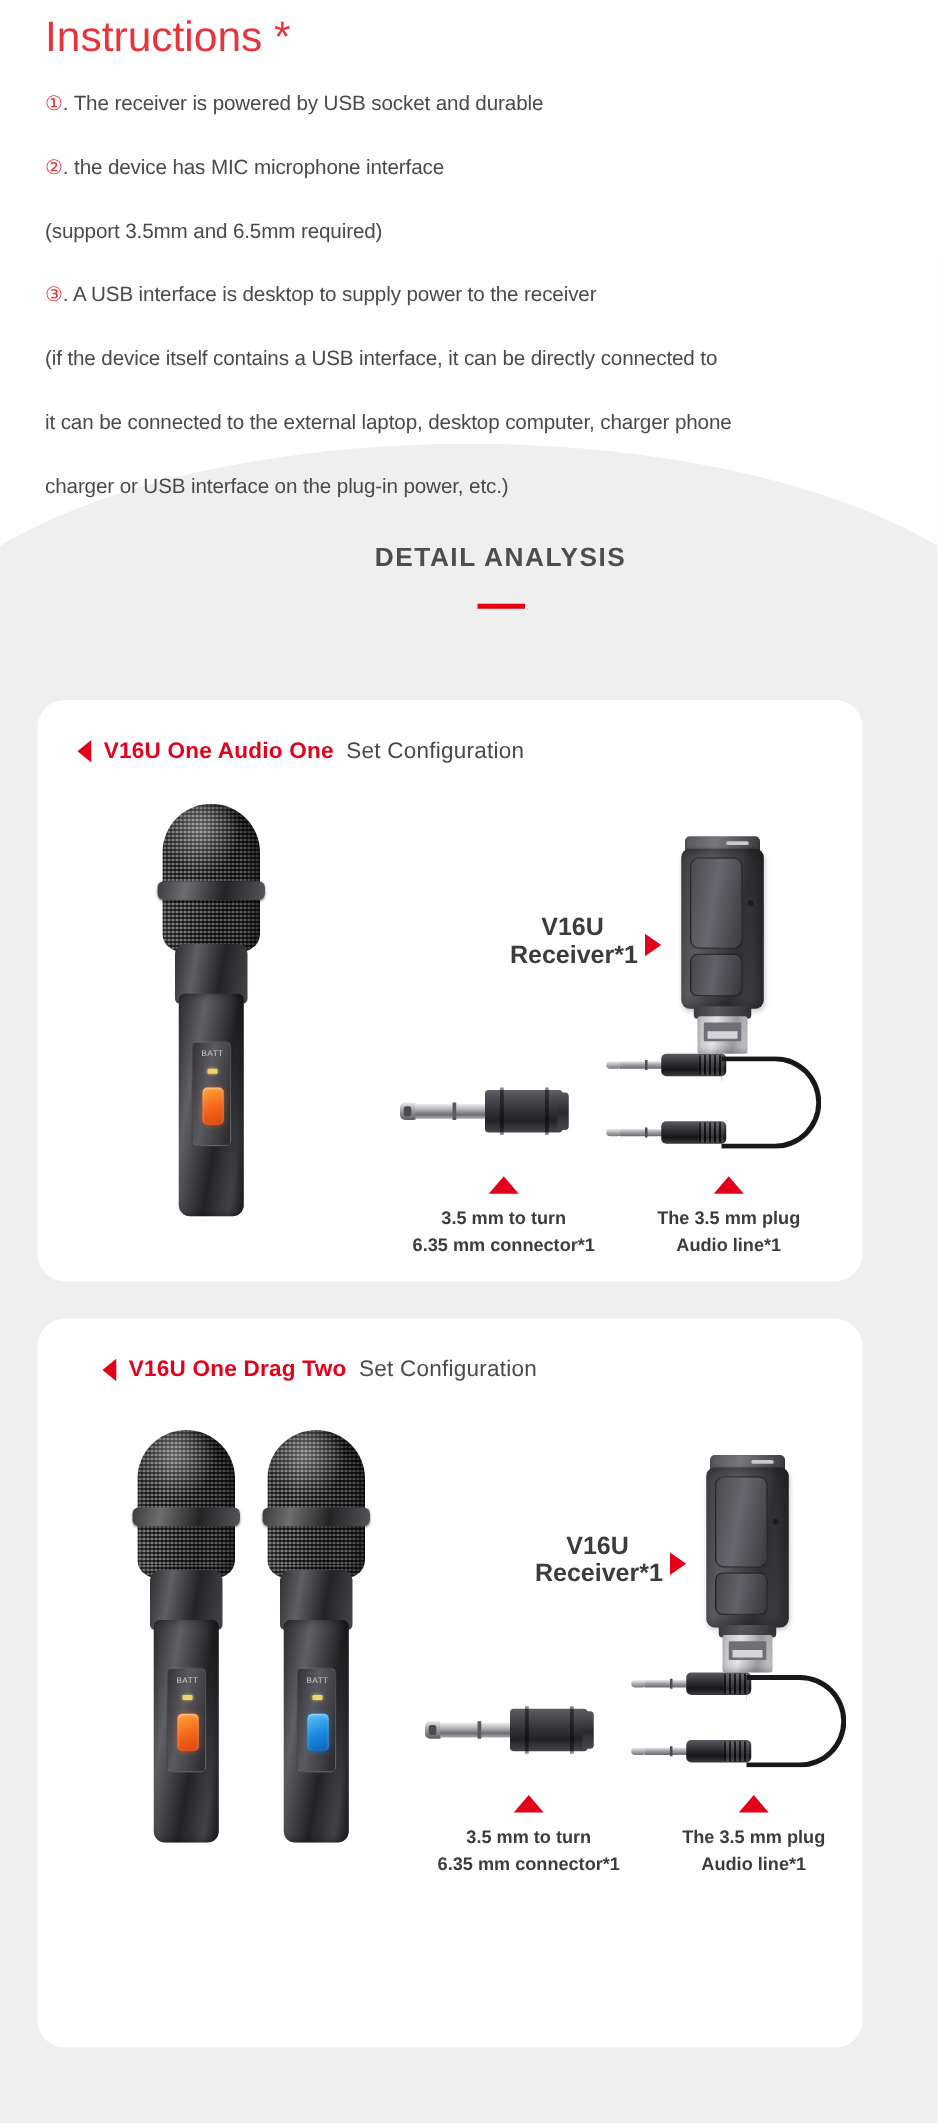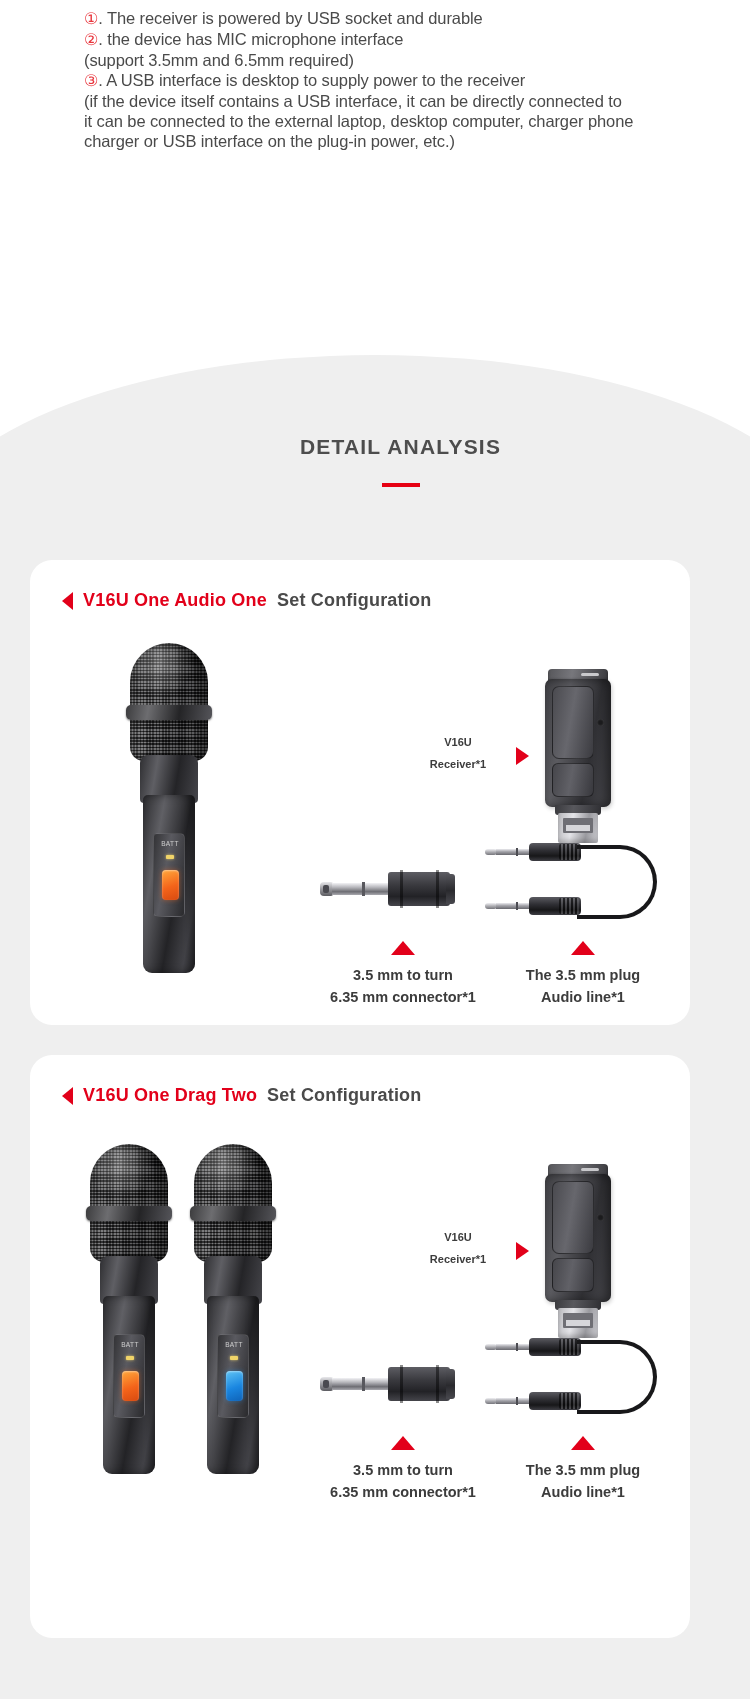--- a/index.html
+++ b/index.html
@@ -28,24 +28,23 @@
     color: #e8353c;
     font-size: 34px;
     font-weight: 400;
     letter-spacing: 0px;
     line-height: 44px;
     margin-bottom: 6px;
   }
   .instr-line {
     color: #4a4a4a;
     font-size: 16.5px;
-    line-height: 20px;
+    line-height: 51px;
     white-space: nowrap;
     letter-spacing: -0.1px;
-    margin-left: 48px;
   }
   .circ-num {
     color: #e8353c;
     font-size: 16px;
     font-weight: 400;
   }
 
   
   .gray-wrap {
     position: absolute;
@@ -89,21 +88,21 @@
   
   .card {
     position: absolute;
     left: 30px;
     width: 660px;
     background: #ffffff;
     border-radius: 22px;
     z-index: 6;
   }
   #card-1 { top: 560px; height: 465px; }
-  #card-2 { top: 1055px; height: 583px; }
+  #card-2 { top: 1055px; height: 583px; padding-left: 20px; }
 
   .card-head {
     display: flex;
     align-items: center;
     gap: 10px;
     padding: 30px 0 0 32px;
   }
   .tri-left {
     width: 0; height: 0;
     border-top: 9px solid transparent;
@@ -113,21 +112,21 @@
   }
   .card-title-red {
     color: #e2001a;
     font-size: 18px;
     font-weight: bold;
     letter-spacing: 0.2px;
   }
   .card-title-gray {
     color: #4a4a4a;
     font-size: 18px;
-    font-weight: 700;
+    font-weight: 400;
     letter-spacing: 0.2px;
   }
 
   .card-body { position: relative; width: 660px; }
   #card-1 .card-body { height: 400px; }
   #card-2 .card-body { height: 480px; }
 
   
   .mic {
     position: absolute;
@@ -287,21 +286,21 @@
     left: 3px; top: 7px;
     width: 24px; height: 6px;
     background: #d6d6da;
   }
 
   
   .rec-label {
     position: absolute;
     text-align: center;
     color: #3c3c3c;
-    font-size: 11px;
+    font-size: 20px;
     font-weight: bold;
     line-height: 22px;
     white-space: nowrap;
   }
   .tri-right {
     position: absolute;
     width: 0; height: 0;
     border-top: 9px solid transparent;
     border-bottom: 9px solid transparent;
     border-left: 13px solid #e2001a;
@@ -433,20 +432,21 @@
 </head>
 <body>
 
 <div class="page">
 
   <div class="gray-wrap">
     <div class="gray-curve"></div>
   </div>
 
   <div class="instructions">
+    <div class="instr-title">Instructions *</div>
 
     <div class="instr-line">
       <span class="circ-num">①</span><span>. The receiver is powered by USB socket and durable</span>
     </div>
 
     <div class="instr-line">
       <span class="circ-num">②</span><span>.  the device has MIC microphone interface</span>
     </div>
 
     <div class="instr-line">(support 3.5mm and 6.5mm required)</div>

